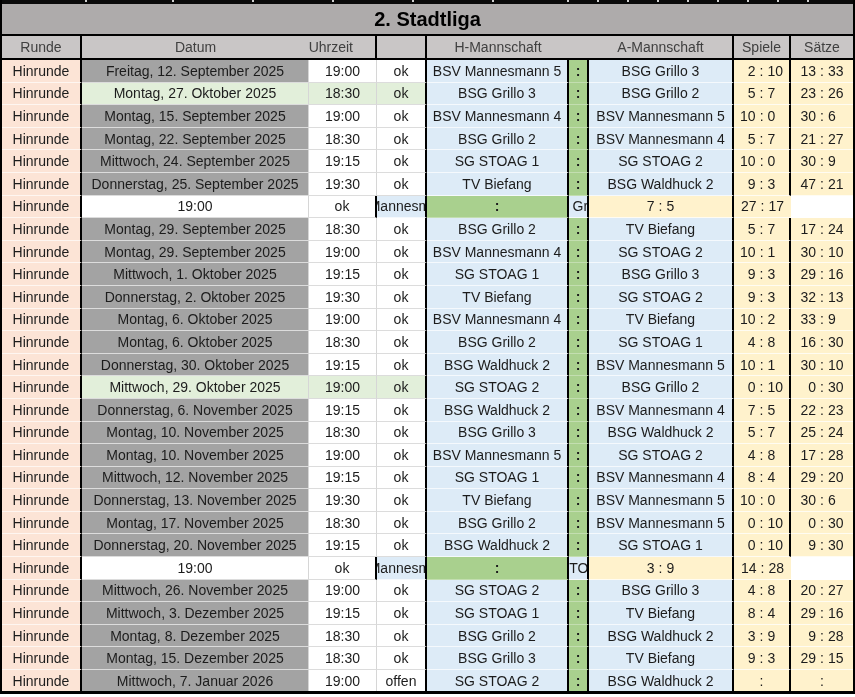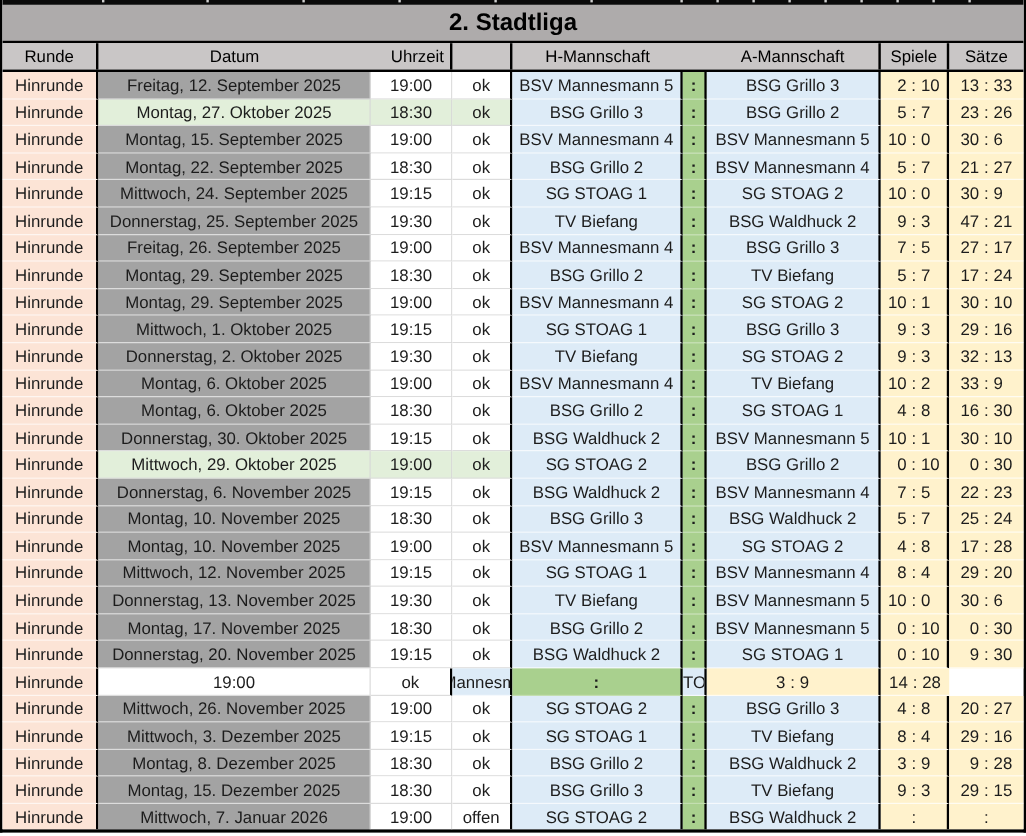--- a/index.html
+++ b/index.html
@@ -16,23 +16,23 @@
       linear-gradient(#cfcfcf,#cfcfcf),linear-gradient(#cfcfcf,#cfcfcf),linear-gradient(#cfcfcf,#cfcfcf),
       linear-gradient(#cfcfcf,#cfcfcf),linear-gradient(#cfcfcf,#cfcfcf),linear-gradient(#cfcfcf,#cfcfcf),
       linear-gradient(#cfcfcf,#cfcfcf),linear-gradient(#cfcfcf,#cfcfcf),linear-gradient(#cfcfcf,#cfcfcf),
       linear-gradient(#cfcfcf,#cfcfcf),linear-gradient(#cfcfcf,#cfcfcf),linear-gradient(#cfcfcf,#cfcfcf);
     background-repeat:no-repeat;
     background-size:2px 2px;
     background-position:83px 0,170px 0,250px 0,330px 0,410px 0,490px 0,565px 0,595px 0,625px 0,655px 0,685px 0,715px 0,745px 0,775px 0,805px 0;}
   .title-row{height:32px;background:var(--title-bg);border-bottom:2px solid var(--line);
              display:flex;align-items:center;justify-content:center;font-size:20px;font-weight:bold;color:#000}
   .grid{display:grid;grid-template-columns:80px 227px 68px 50px 142px 20px 145px 57px 62px}
-  .header-row{height:24px;background:var(--header-bg);border-bottom:2px solid var(--line);font-size:14px;color:#000000}
+  .header-row{height:24px;background:var(--header-bg);border-bottom:2px solid var(--line);font-size:14px;color:#404040}
   .header-row .hcell{display:flex;align-items:center;justify-content:center;overflow:hidden;white-space:nowrap}
-  .hcell.right{justify-content:flex-end;padding-right:5px}
+  .hcell.right{justify-content:flex-end;padding-right:22px}
   .b-black{border-right:2px solid var(--line)}
   .row{height:22.6px;font-size:14px}
   .cell{display:flex;align-items:center;justify-content:center;overflow:hidden;white-space:nowrap}
   .c-runde{background:var(--round-bg);border-right:2px solid var(--line);border-bottom:1px solid rgba(255,255,255,.65)}
   .c-datum{background:#a3a3a3;border-right:1px solid #d6d6d6;border-bottom:1px solid #dcdcdc}
   .c-zeit{background:#fff;border-right:1px solid #d6d6d6;border-bottom:1px solid #dcdcdc}
   .c-status{background:#fff;border-right:2px solid var(--line);border-bottom:1px solid #dcdcdc}
   .c-heim{background:var(--team-bg);border-right:2px solid var(--line);border-bottom:1px solid rgba(255,255,255,.7)}
   .c-colon{background:var(--sep-bg);border-right:2px solid var(--line);border-bottom:1px solid rgba(255,255,255,.3);font-weight:bold}
   .c-gast{background:var(--team-bg);border-right:2px solid var(--line);border-bottom:1px solid rgba(255,255,255,.7)}
@@ -207,21 +207,20 @@
       <span class="score">
         <span class="s-h">47</span>
         <span class="s-c">:</span>
         <span class="s-a">21</span>
       </span>
     </div>
   </div>
 
   <div class="grid row">
     <div class="cell c-runde">Hinrunde</div>
-    <div class="cell c-datum">Freitag, 26. September 2025</div>
     <div class="cell c-zeit">19:00</div>
     <div class="cell c-status">ok</div>
     <div class="cell c-heim">BSV Mannesmann 4</div>
     <div class="cell c-colon">:</div>
     <div class="cell c-gast">BSG Grillo 3</div>
     <div class="cell c-spiele">
       <span class="score">
         <span class="s-h">7</span>
         <span class="s-c">:</span>
         <span class="s-a">5</span>

